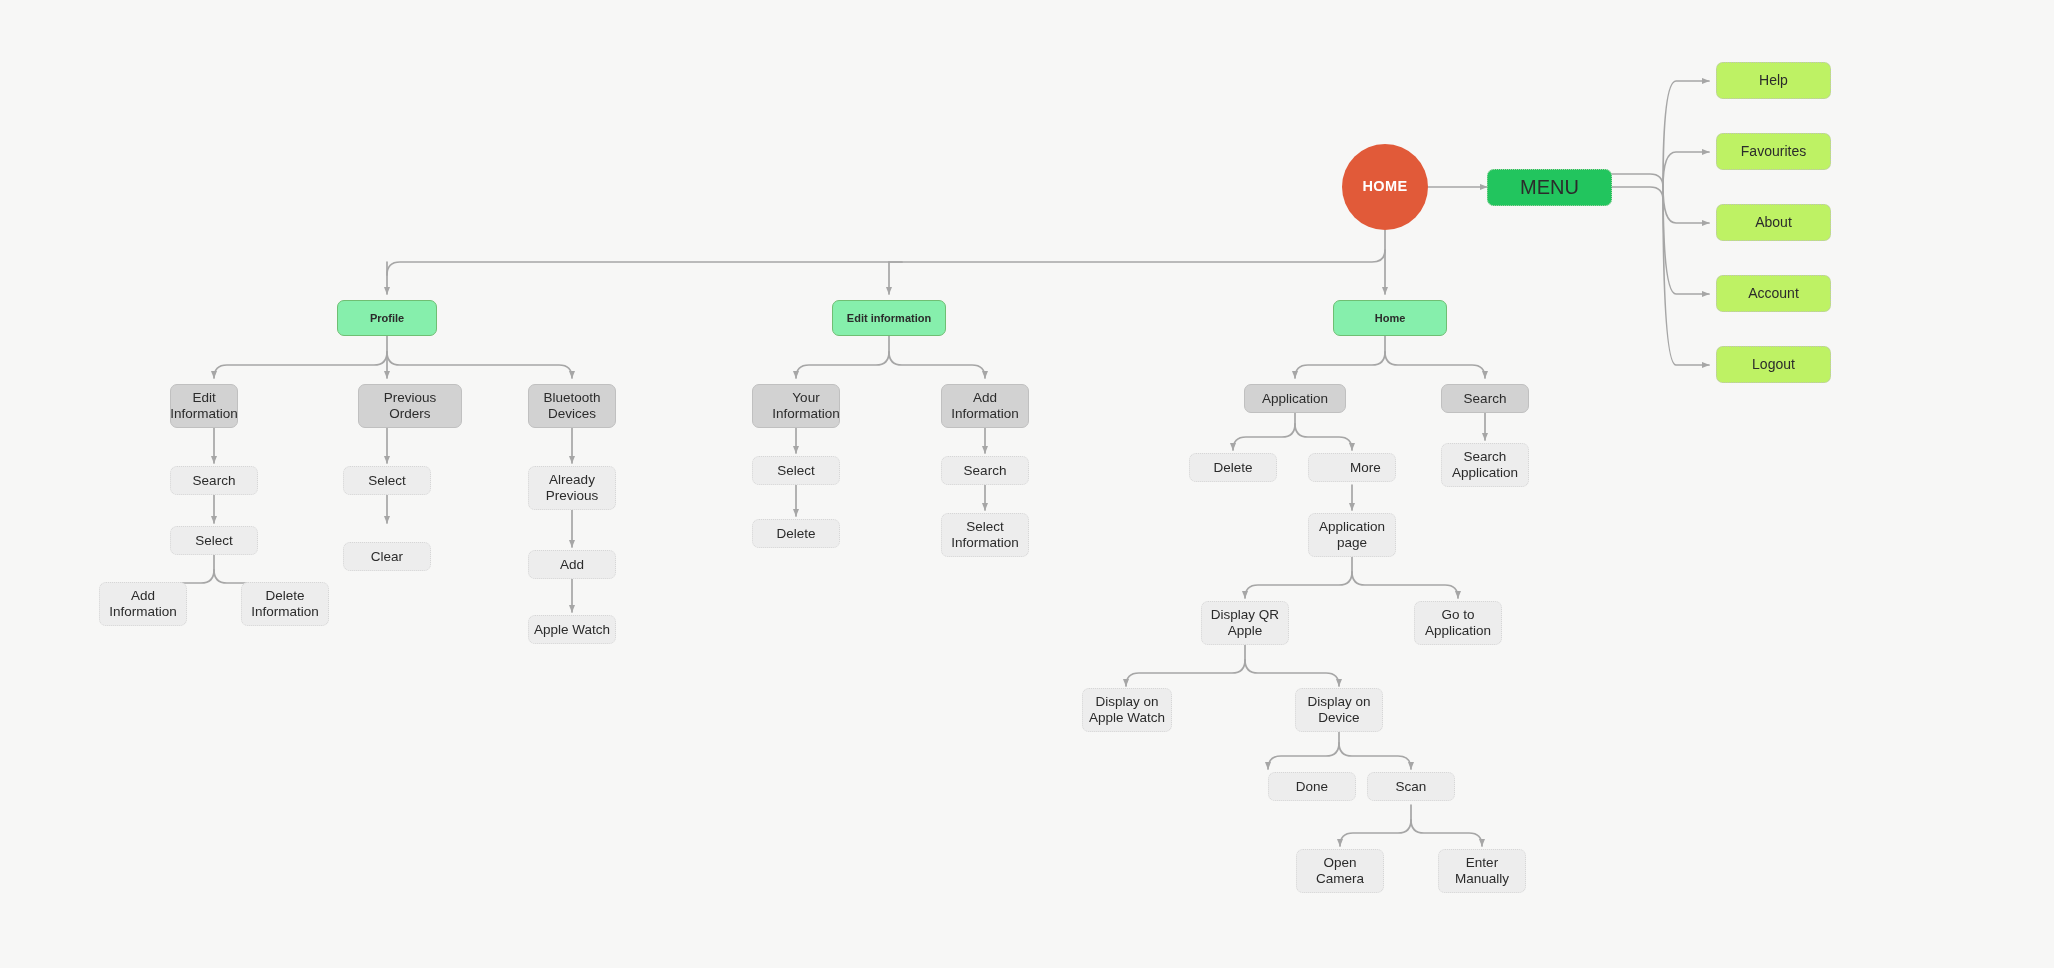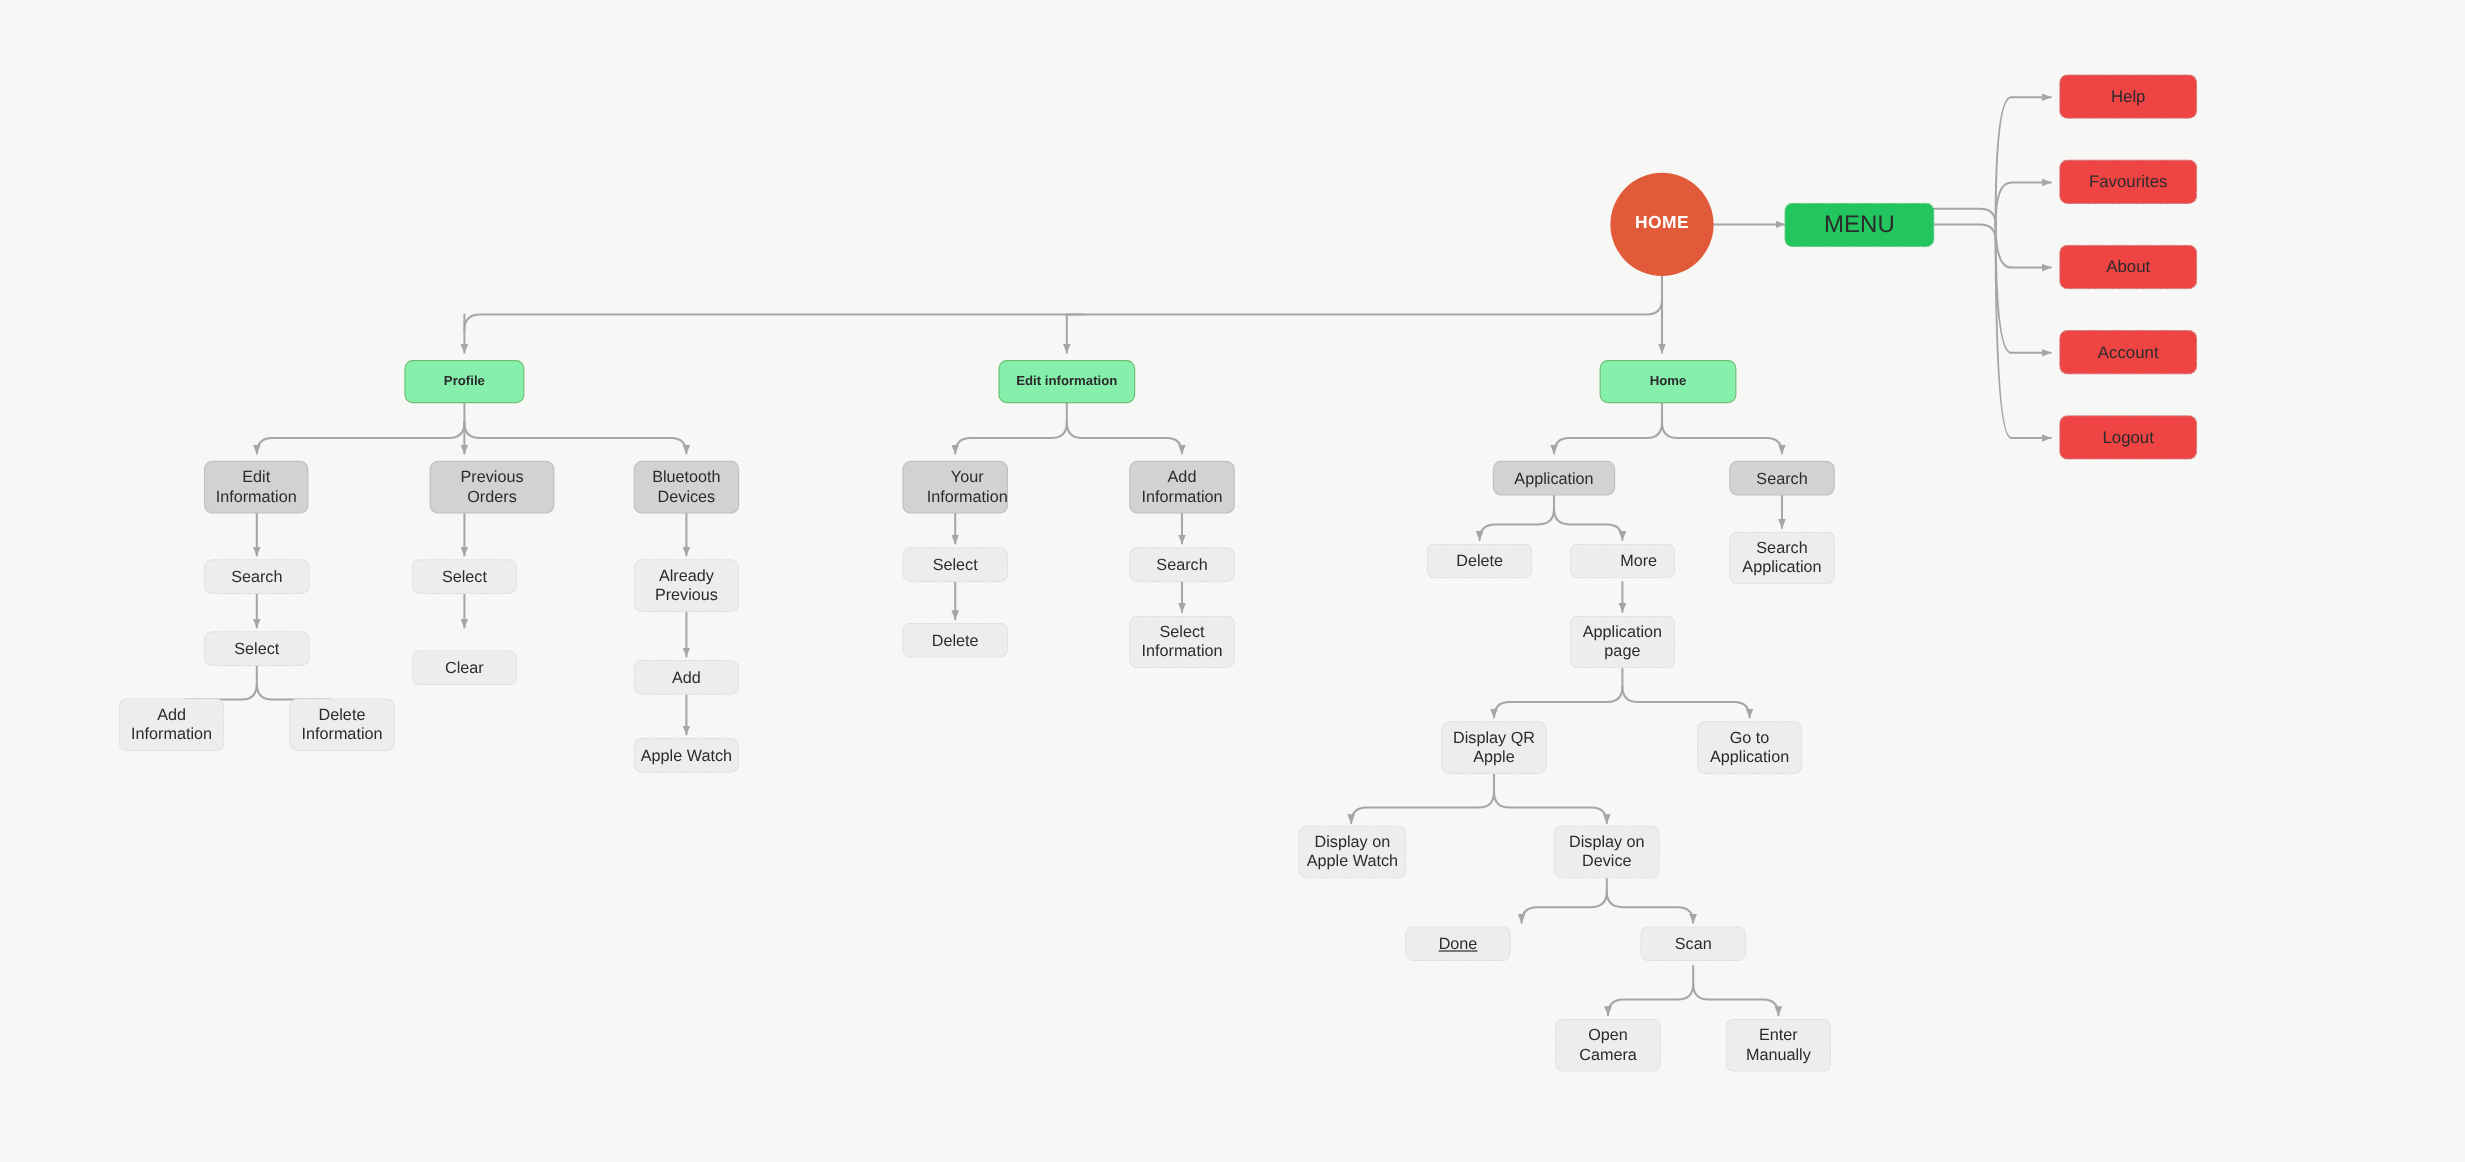--- a/index.html
+++ b/index.html
@@ -71,21 +71,21 @@
     font-size: 13.5px;
   }
   
   .node.gray-light {
     background: #ededed;
     border: 1px dotted #d6d6d6;
     font-size: 13.5px;
   }
   
   .node.gray-menu {
-    background: #ef4444;
+    background: #bef264;
     border: 1px dotted #bdbdbd;
     font-size: 14px;
   }
 </style>
 </head>
 <body>
 
 <div id="canvas">
 
   <svg class="edges" viewBox="0 0 2054 968">
@@ -173,21 +173,21 @@
   <div class="node green-soft" style="left:1487px; top:169px; width:125px; height:37px;">MENU</div>
 
   <div class="node gray-menu" style="left:1716px; top:62px; width:115px; height:37px;">Help</div>
   <div class="node gray-menu" style="left:1716px; top:133px; width:115px; height:37px;">Favourites</div>
   <div class="node gray-menu" style="left:1716px; top:204px; width:115px; height:37px;">About</div>
   <div class="node gray-menu" style="left:1716px; top:275px; width:115px; height:37px;">Account</div>
   <div class="node gray-menu" style="left:1716px; top:346px; width:115px; height:37px;">Logout</div>
 
   <div class="node green" style="left:337px; top:300px; width:100px; height:36px;">Profile</div>
 
-  <div class="node gray-mid" style="left:170px; top:384px; width:87px; height:44px;">Edit
+  <div class="node gray-mid" style="left:170px; top:384px; width:68px; height:44px;">Edit
 Information</div>
   <div class="node gray-light" style="left:170px; top:466px; width:88px; height:29px;">Search</div>
   <div class="node gray-light" style="left:170px; top:526px; width:88px; height:29px;">Select</div>
   <div class="node gray-light" style="left:99px; top:582px; width:88px; height:44px;">Add
 Information</div>
   <div class="node gray-light" style="left:241px; top:582px; width:88px; height:44px;">Delete
 Information</div>
 
   <div class="node gray-mid" style="left:358px; top:384px; width:104px; height:44px;">Previous
 Orders</div>
@@ -225,21 +225,21 @@
   <div class="node gray-light" style="left:1201px; top:601px; width:88px; height:44px;">Display QR
 Apple</div>
   <div class="node gray-light" style="left:1414px; top:601px; width:88px; height:44px;">Go to
 Application</div>
 
   <div class="node gray-light" style="left:1082px; top:688px; width:90px; height:44px;">Display on
 Apple Watch</div>
   <div class="node gray-light" style="left:1295px; top:688px; width:88px; height:44px;">Display on
 Device</div>
 
-  <div class="node gray-light" style="left:1171px; top:772px; width:88px; height:29px;text-decoration:underline;">Done</div>
+  <div class="node gray-light" style="left:1268px; top:772px; width:88px; height:29px;">Done</div>
   <div class="node gray-light" style="left:1367px; top:772px; width:88px; height:29px;">Scan</div>
 
   <div class="node gray-light" style="left:1296px; top:849px; width:88px; height:44px;">Open
 Camera</div>
   <div class="node gray-light" style="left:1438px; top:849px; width:88px; height:44px;">Enter
 Manually</div>
 
   <div class="node gray-mid" style="left:1441px; top:384px; width:88px; height:29px;">Search</div>
   <div class="node gray-light" style="left:1441px; top:443px; width:88px; height:44px;">Search
 Application</div>

